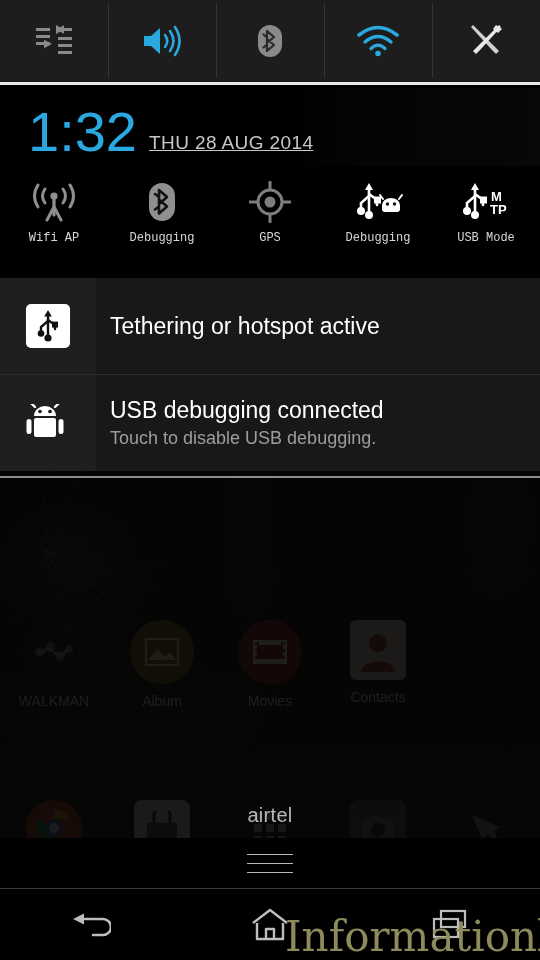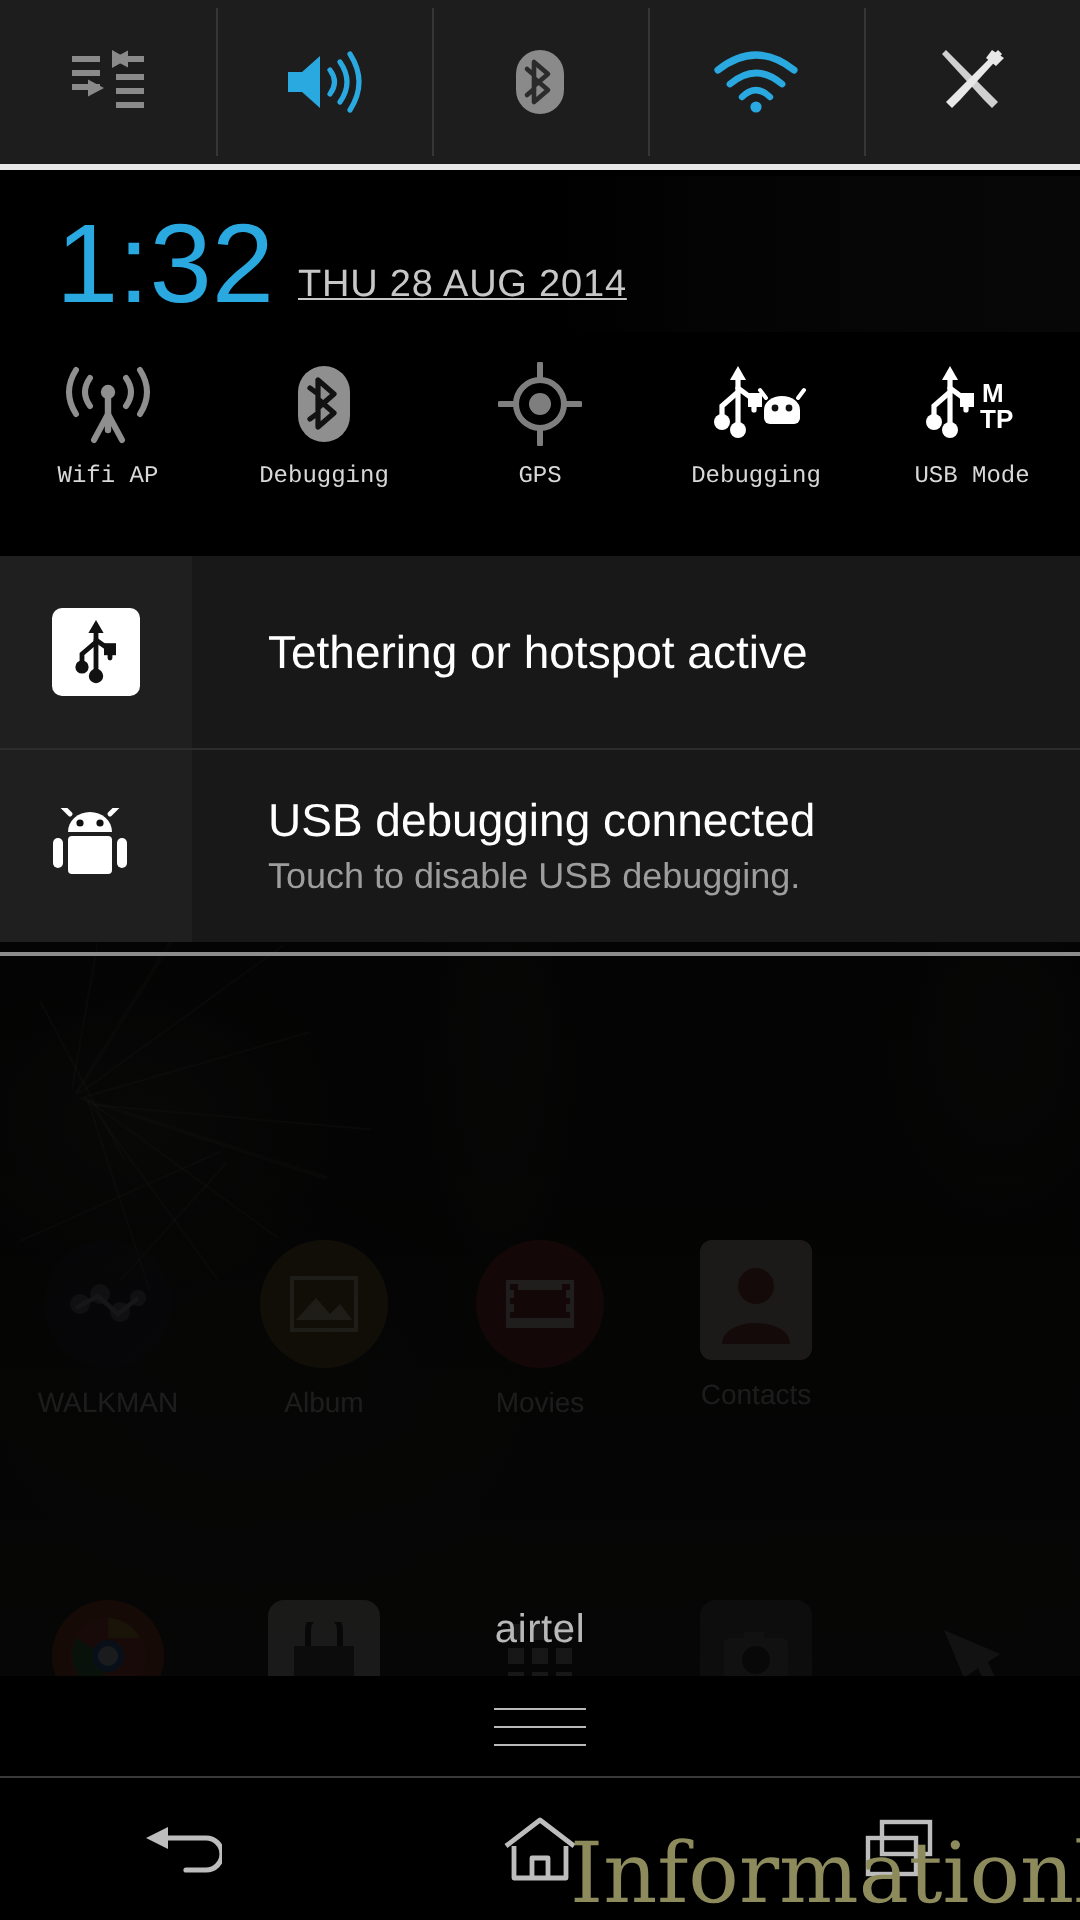--- a/index.html
+++ b/index.html
@@ -206,21 +206,20 @@
     width: 540px;
     background: #181818;
   }
   .notif {
     position: relative;
     height: 96px;
     display: flex;
     align-items: center;
     background: #181818;
     border-bottom: 1px solid #2c2c2c;
-    gap: 24px;
   }
   .notif:last-child { border-bottom: none; }
   .notif-iconcol {
     width: 96px;
     height: 96px;
     flex: 0 0 96px;
     background: #1f1f1f;
     display: flex;
     align-items: center;
     justify-content: center;

